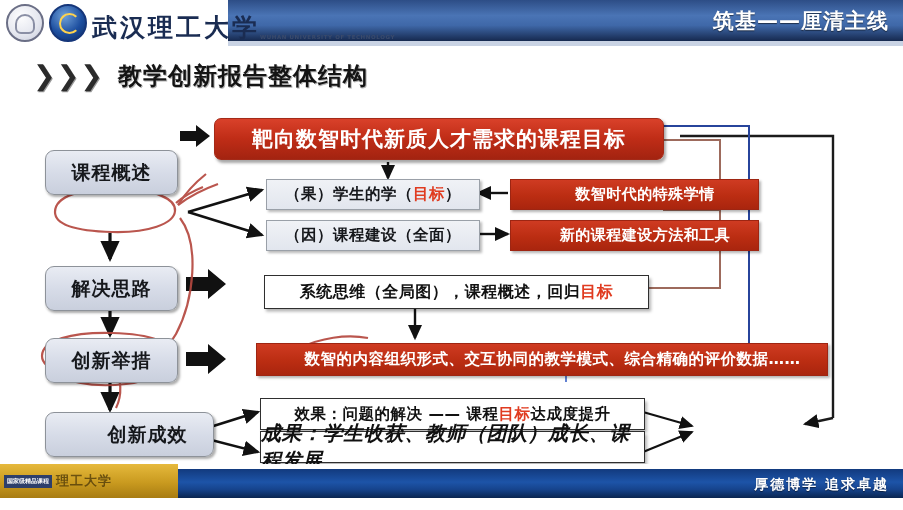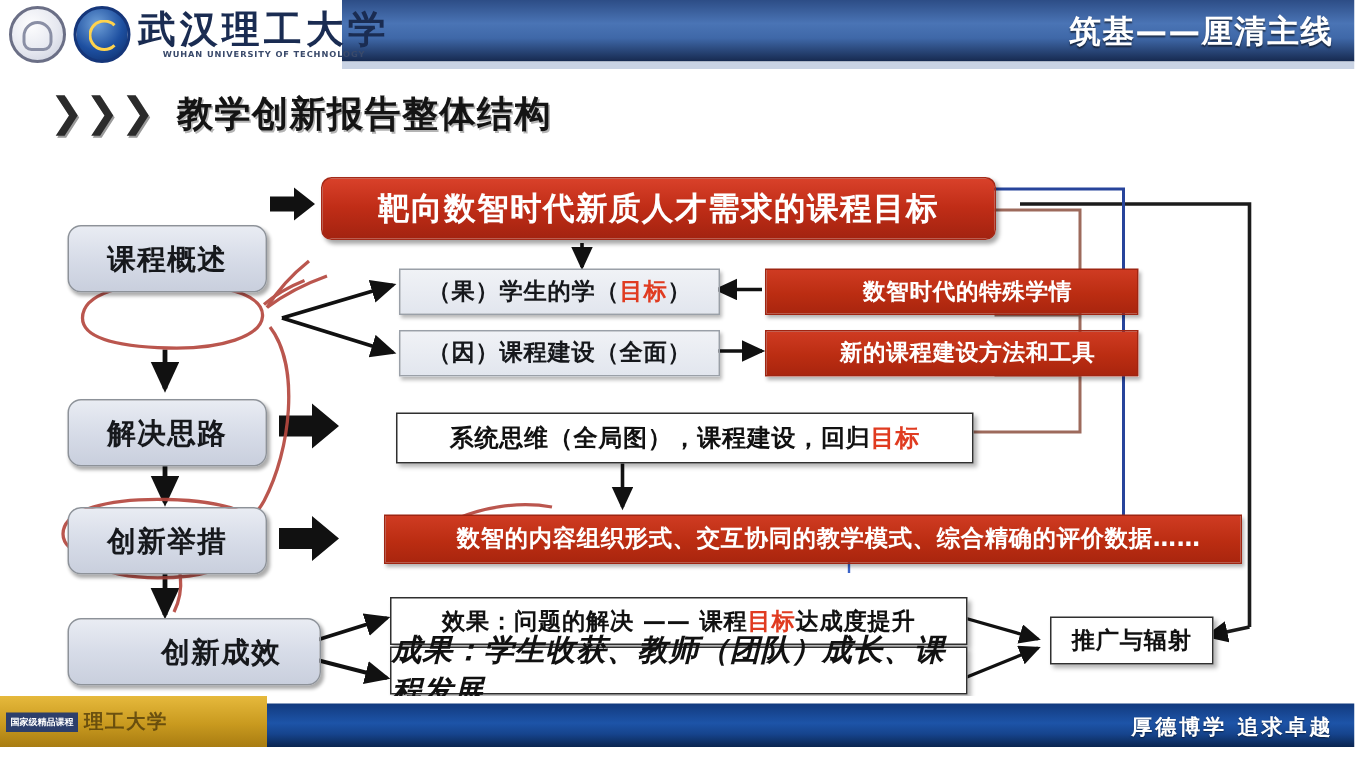--- a/index.html
+++ b/index.html
@@ -16,21 +16,21 @@
   .logo-wrap{position:absolute;left:6px;top:4px;display:flex;align-items:flex-end;gap:5px;}
   .crest{width:34px;height:34px;border-radius:50%;border:2px solid #6b6f86;
          background:radial-gradient(circle at 38% 32%,#fdfdfe 0%,#e6e8f0 55%,#c8ccdb 100%);
          position:relative;}
   .crest:after{content:"";position:absolute;left:7px;top:8px;width:16px;height:16px;
          border:2px solid #8a8fa5;border-radius:50% 50% 6px 6px;transform:rotate(0deg);}
   .crest2{width:34px;height:34px;border-radius:50%;border:2px solid #15367a;
          background:radial-gradient(circle at 40% 30%,#6fa0d8 0%,#1d4fa0 55%,#0b2a63 100%);position:relative;}
   .crest2:after{content:"";position:absolute;left:8px;top:7px;width:17px;height:17px;border:2px solid #ffd34d;
          border-radius:50%;border-right-color:transparent;}
-  .uni-name{display:flex;flex-direction:column;align-items:center;line-height:1;padding-bottom:2px;}
+  .uni-name{display:flex;flex-direction:row;align-items:flex-end;line-height:1;padding-bottom:2px;}
   .uni-cn{font-family:"DejaVu Serif","Liberation Serif",serif;font-size:25px;font-weight:bold;color:#1a2c52;
           letter-spacing:3px;}
   .uni-en{font-size:5.5px;color:#3a4a6b;letter-spacing:.6px;margin-top:3px;font-weight:bold;}
 
   
   .chev{position:absolute;left:33px;top:62px;display:flex;gap:1px;}
   .chev span{font-size:27px;font-weight:bold;color:#2b2b2b;line-height:1;
              text-shadow:1px 1px 0 #9a9a9a;}
   .slide-title{position:absolute;left:118px;top:60px;font-size:24px;font-weight:bold;color:#141414;
                letter-spacing:1px;text-shadow:1px 1px 0 #b4b4b4;}
@@ -213,34 +213,33 @@
     <span>（果）学生的学（</span>
       <span class="rd">目标</span>
       <span>）</span>
   </div>
   <div class="greybox" style="left:266px;top:220px;width:212px;height:29px;">（因）课程建设（全面）</div>
 
   <div class="redflat" style="left:510px;top:179px;width:226px;height:29px;font-size:15px;">数智时代的特殊学情</div>
   <div class="redflat" style="left:510px;top:220px;width:226px;height:29px;font-size:15px;">新的课程建设方法和工具</div>
 
   <div class="whitebox" style="left:264px;top:275px;width:383px;height:32px;font-size:16px;">
-    <span>系统思维（全局图），课程建设，回归</span>
+    <span>系统思维（全局图），课程概述，回归</span>
       <span class="rd">目标</span>
   </div>
 
   <div class="redflat" style="left:256px;top:343px;width:549px;height:31px;font-size:15.5px;">数智的内容组织形式、交互协同的教学模式、综合精确的评价数据……</div>
 
   <div class="whitebox" style="left:260px;top:398px;width:383px;height:30px;font-size:15.5px;">
     <span>效果：问题的解决 —— 课程</span>
       <span class="rd">目标</span>
       <span>达成度提升</span>
   </div>
   <div class="whitebox" style="left:260px;top:431px;width:383px;height:30px;font-size:20px;font-style:italic;">成果：学生收获、教师（团队）成长、课程发展</div>
 
-  <div class="whitebox" style="left:700px;top:411px;width:107px;height:30px;font-size:15.5px;">推广与辐射</div>
 
   <div class="ftr">
     <div class="ftr-bar"></div>
     <div class="ftr-gold">
       <span class="ftr-badge">国家级精品课程</span>
       <span class="ftr-mini">理工大学</span>
     </div>
     <div class="ftr-motto">厚德博学 追求卓越</div>
   </div>
 

